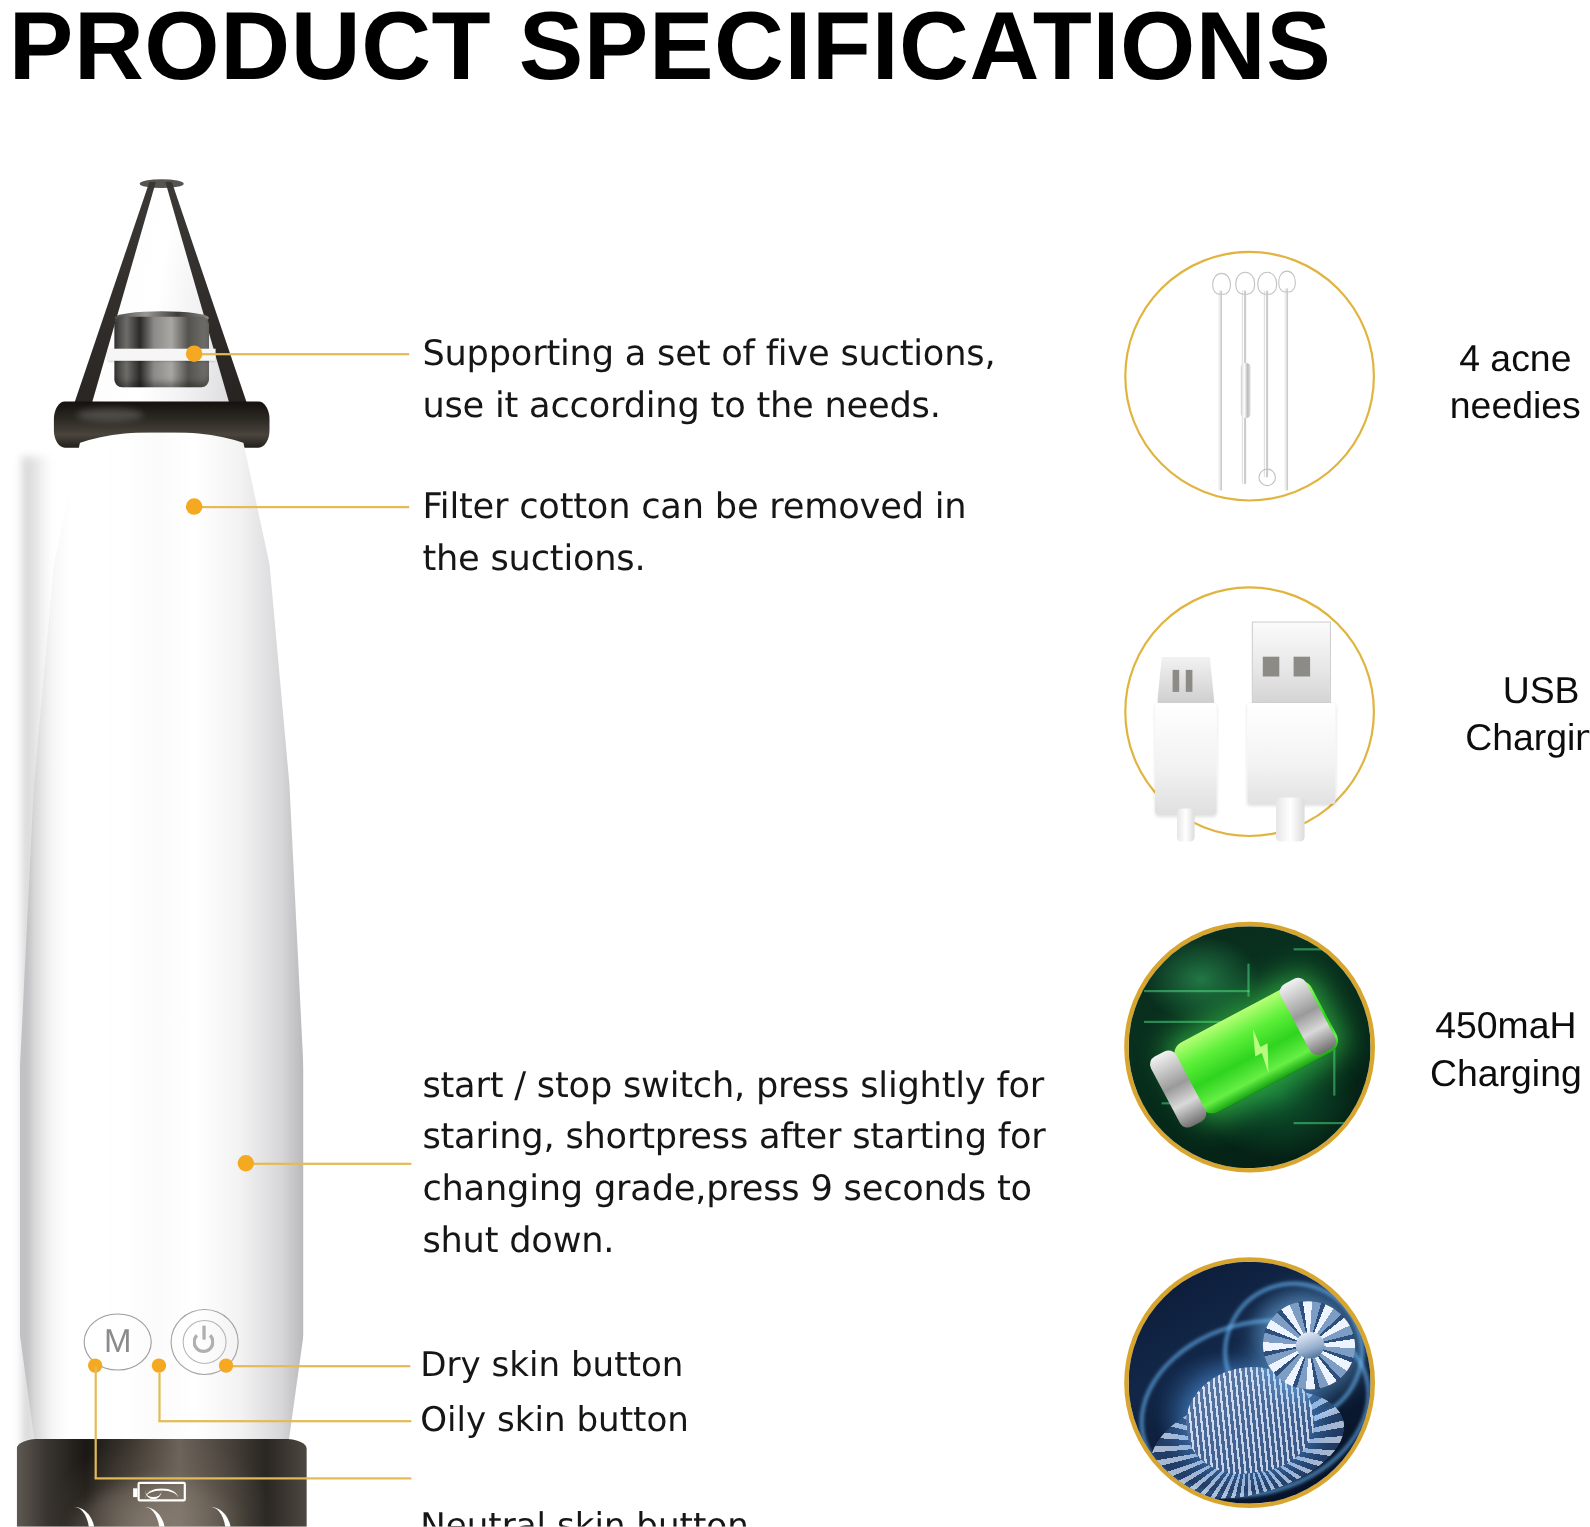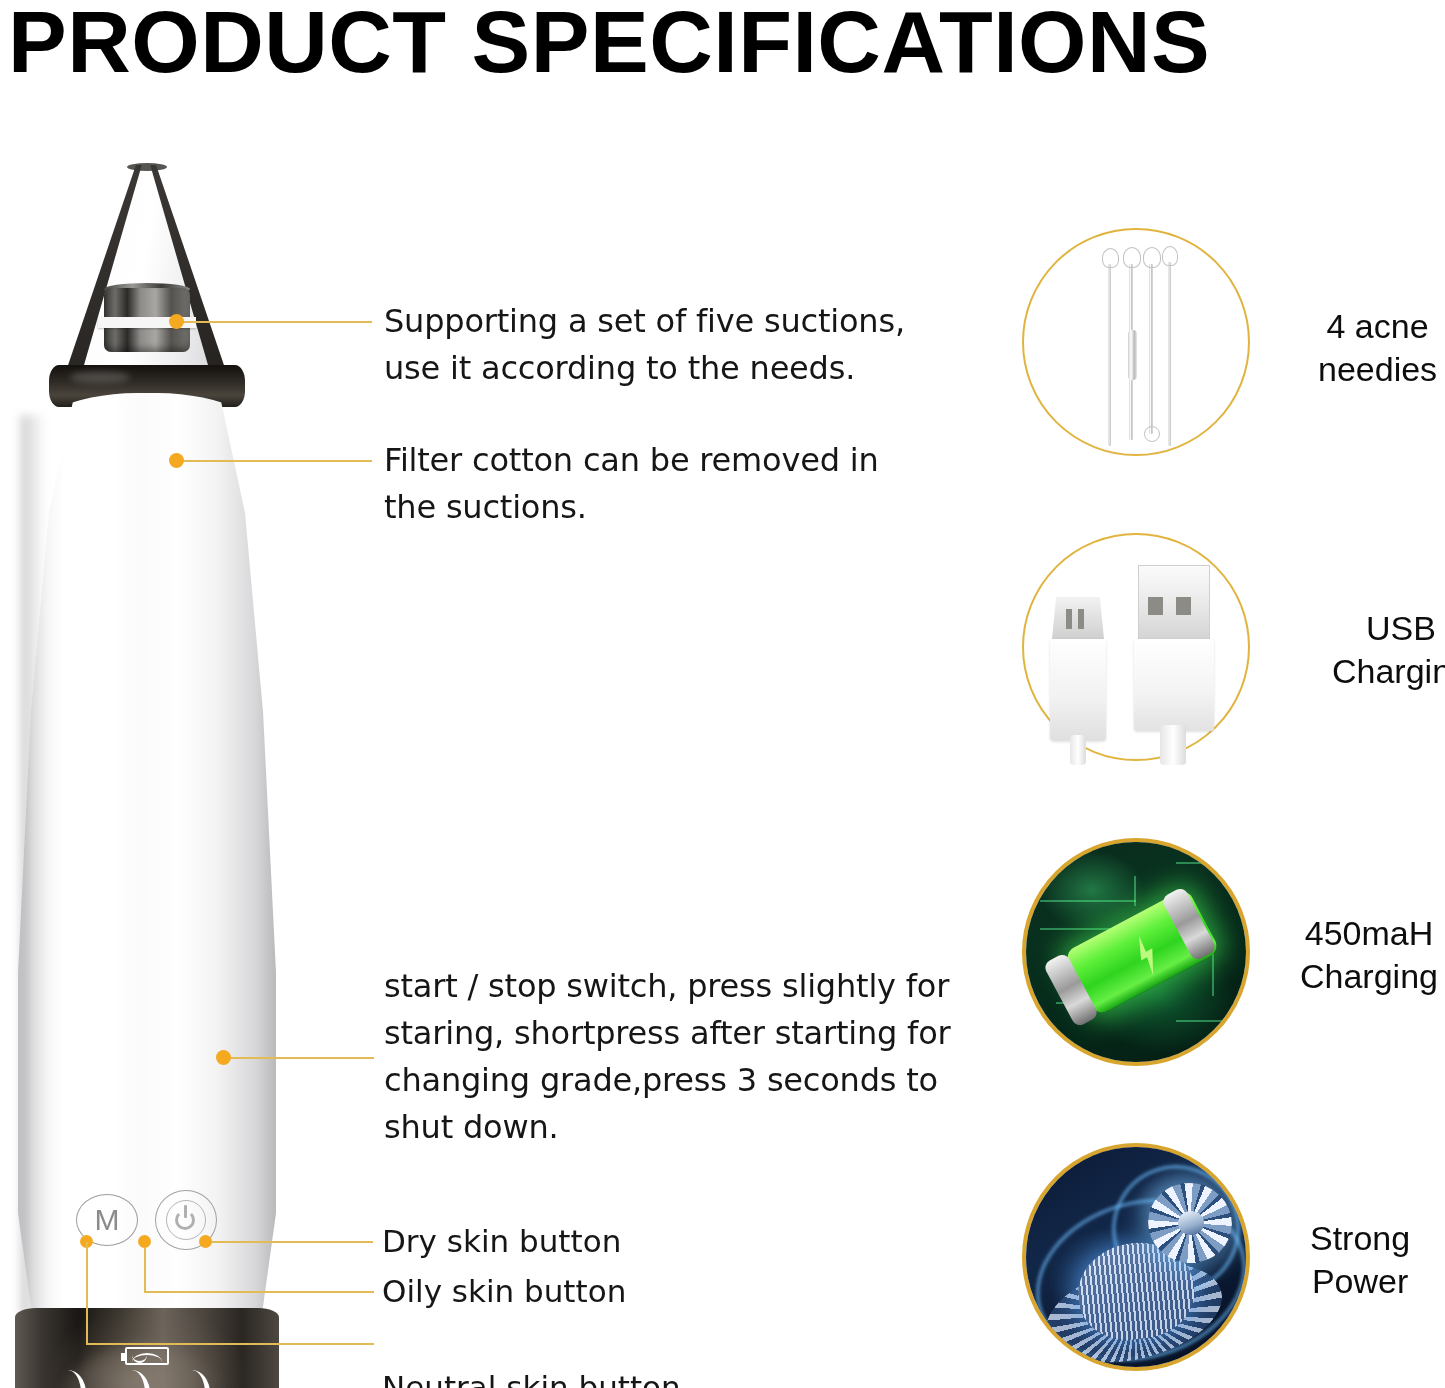--- a/index.html
+++ b/index.html
@@ -565,21 +565,21 @@
   <div class="dot-sm" style="left:138px; top:1235px;"></div>
 
   <div class="callout" style="left:384px; top:298px; width:560px;">Supporting a set of five suctions,
 use it according to the needs.</div>
 
   <div class="callout" style="left:384px; top:437px; width:520px;">Filter cotton can be removed in
 the suctions.</div>
 
   <div class="callout" style="left:384px; top:963px; width:580px;">start / stop switch, press slightly for
 staring, shortpress after starting for
-changing grade,press 3 seconds to
+changing grade,press 9 seconds to
 shut down.</div>
 
   <div class="callout-sm" style="left:382px; top:1272px;">Oily skin button</div>
 
   <div class="callout-sm" style="left:382px; top:1222px;">Dry skin button</div>
 
   <div class="callout-sm" style="left:382px; top:1324px;margin-top:44px;">Neutral skin button</div>
 
   <div class="feature-circle ring-only" style="left:1022px; top:228px;">
     <div style="position:absolute; left:0; top:0; width:100%; height:100%;">
@@ -639,16 +639,14 @@
   <div class="feature-circle ring-filled" style="left:1022px; top:1143px;">
     <div class="turbine-scene">
       <div class="turb-glow" style="left:8px; top:54px; width:206px; height:150px; transform:rotate(-16deg);"></div>
       <div class="turb-glow" style="left:86px; top:18px; width:120px; height:120px; transform:rotate(24deg);"></div>
       <div class="turb-ring"></div>
       <div class="turb-hub"></div>
       <div class="turb-fan"></div>
       <div class="turb-fan-hub"></div>
     </div>
   </div>
-  <div class="feature-label" style="left:1310px; top:1217px;">Strong
-Power</div>
 
 </div>
 
 </body></html>

